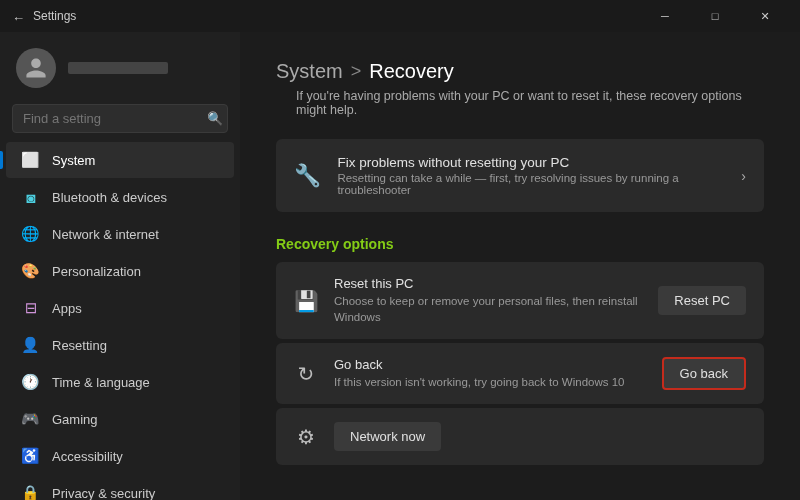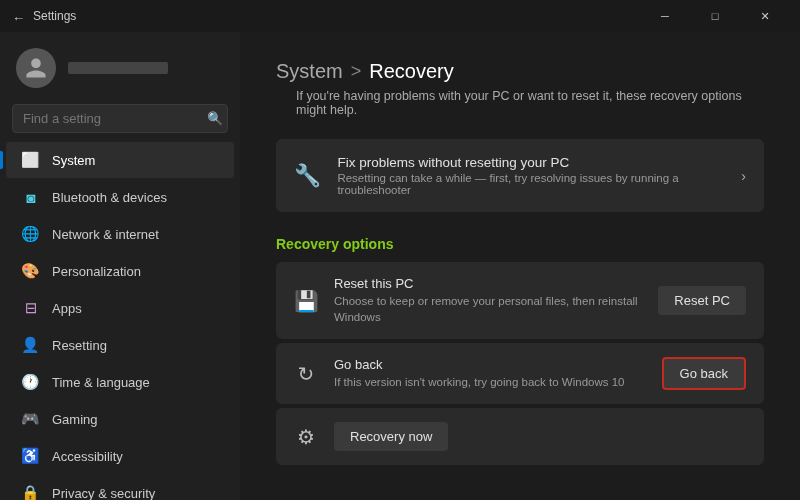--- a/index.html
+++ b/index.html
@@ -389,17 +389,17 @@
       <span class="option-icon">↻</span>
       <div class="option-text">
         <div class="option-title">Go back</div>
         <div class="option-desc">If this version isn't working, try going back to Windows 10</div>
       </div>
       <button class="option-btn highlighted">Go back</button>
     </div>
 
     <div class="option-card">
       <span class="option-icon">⚙</span>
-      <button class="option-btn">Recovery now</button>
+      <button class="option-btn">Network now</button>
     </div>
 
   </div>
 </div>
 
 </body></html>

